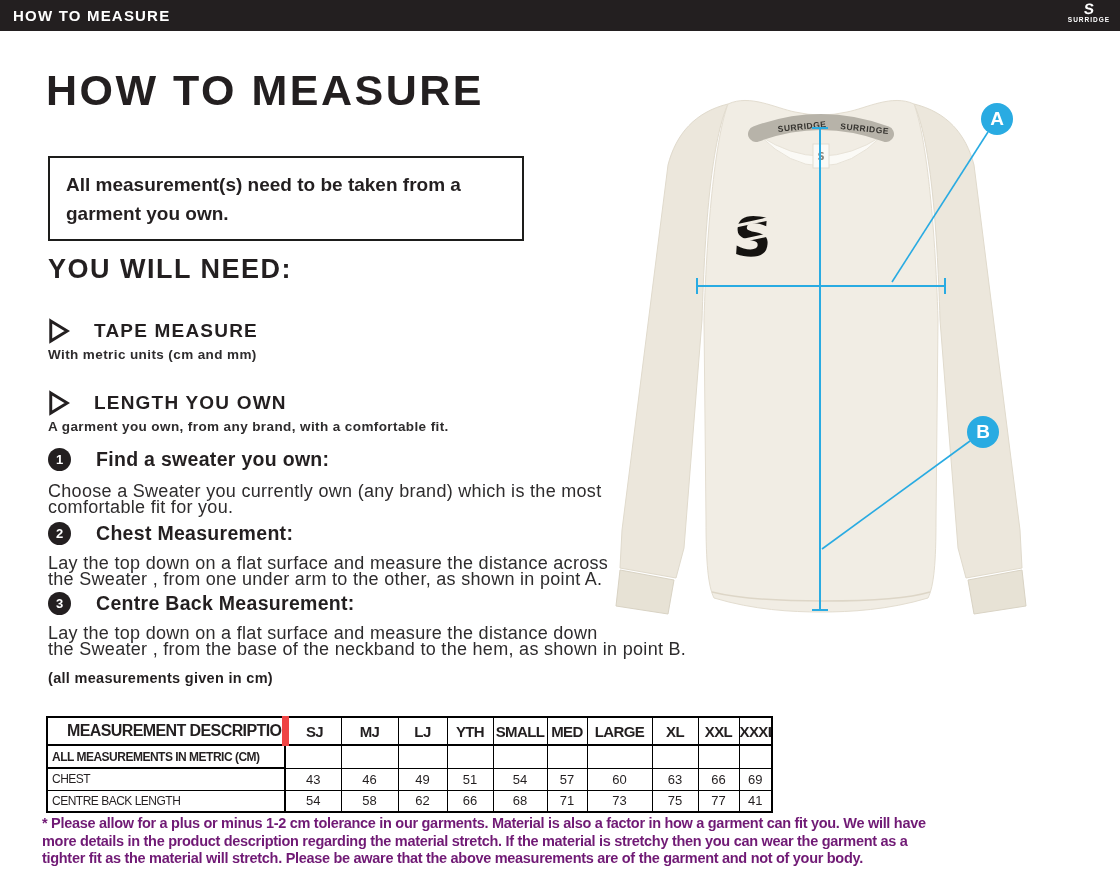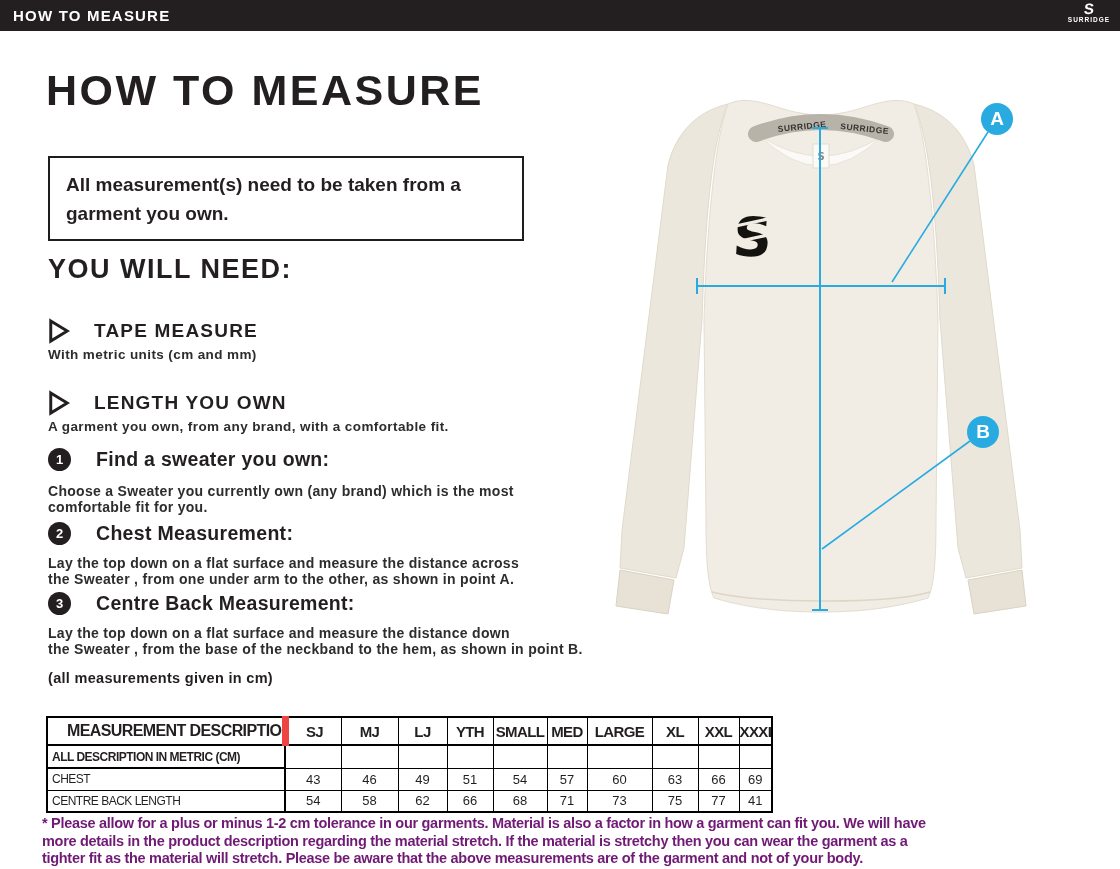--- a/index.html
+++ b/index.html
@@ -19,21 +19,21 @@
   .ywn-heading { position:absolute; left:48px; top:254px; font-size:27px; font-weight:800; letter-spacing:1.5px; }
 
   .need-item-title-row { position:absolute; left:48px; display:flex; align-items:center; gap:24px; }
   .tri-icon { width:22px; height:26px; flex:0 0 auto; }
   .need-title { font-size:19px; font-weight:800; letter-spacing:1.2px; }
   .need-desc { position:absolute; left:48px; font-size:13.5px; font-weight:700; letter-spacing:.4px; color:#2e2c2d; }
 
   .step-row { position:absolute; left:48px; display:flex; align-items:center; gap:9px; }
   .step-badge { width:23px; height:23px; border-radius:50%; background:#231f20; color:#fff; font-size:13px; font-weight:700; display:flex; align-items:center; justify-content:center; flex:0 0 auto; }
   .step-title { font-size:19.5px; font-weight:700; letter-spacing:.3px;margin-left:16px; }
-  .step-desc { position:absolute; left:48px; font-size:14px; font-weight:700; letter-spacing:.3px; line-height:15.5px; color:#2e2c2d; white-space:pre-line; }
+  .step-desc { position:absolute; left:48px; font-size:18px; font-weight:400; letter-spacing:.3px; line-height:15.5px; color:#2e2c2d; white-space:pre-line; }
 
   .sc-heading-row { position:absolute; left:48px; top:670px; display:flex; align-items:baseline; gap:8px; }
   .sc-heading { font-size:27px; font-weight:800; letter-spacing:1.5px; }
   .sc-subheading { font-size:14.5px; font-weight:700; letter-spacing:.3px; }
 
   
   table.size-table { position:absolute; left:46px; top:716px; width:725px; border-collapse:collapse; table-layout:fixed; border:2px solid #000; }
   table.size-table td, table.size-table th { border:1px solid #000; overflow:hidden; white-space:nowrap; }
   table.size-table tr.hdr th { height:28px; font-size:15px; font-weight:700; letter-spacing:-.6px; border-bottom:2px solid #000; text-align:center; }
   table.size-table tr.hdr th.first { text-align:left; padding-left:19px; font-size:16px; border-right:7px solid #ef4444; }
@@ -134,21 +134,21 @@
       <th>LJ</th>
       <th>YTH</th>
       <th>SMALL</th>
       <th>MED</th>
       <th>LARGE</th>
       <th>XL</th>
       <th>XXL</th>
       <th>XXXL</th>
     </tr>
     <tr class="metric">
-      <td class="lbl">ALL DESCRIPTION IN METRIC (CM)</td>
+      <td class="lbl">ALL MEASUREMENTS IN METRIC (CM)</td>
       <td></td>
       <td></td>
       <td></td>
       <td></td>
       <td></td>
       <td></td>
       <td></td>
       <td></td>
       <td></td>
       <td></td>

